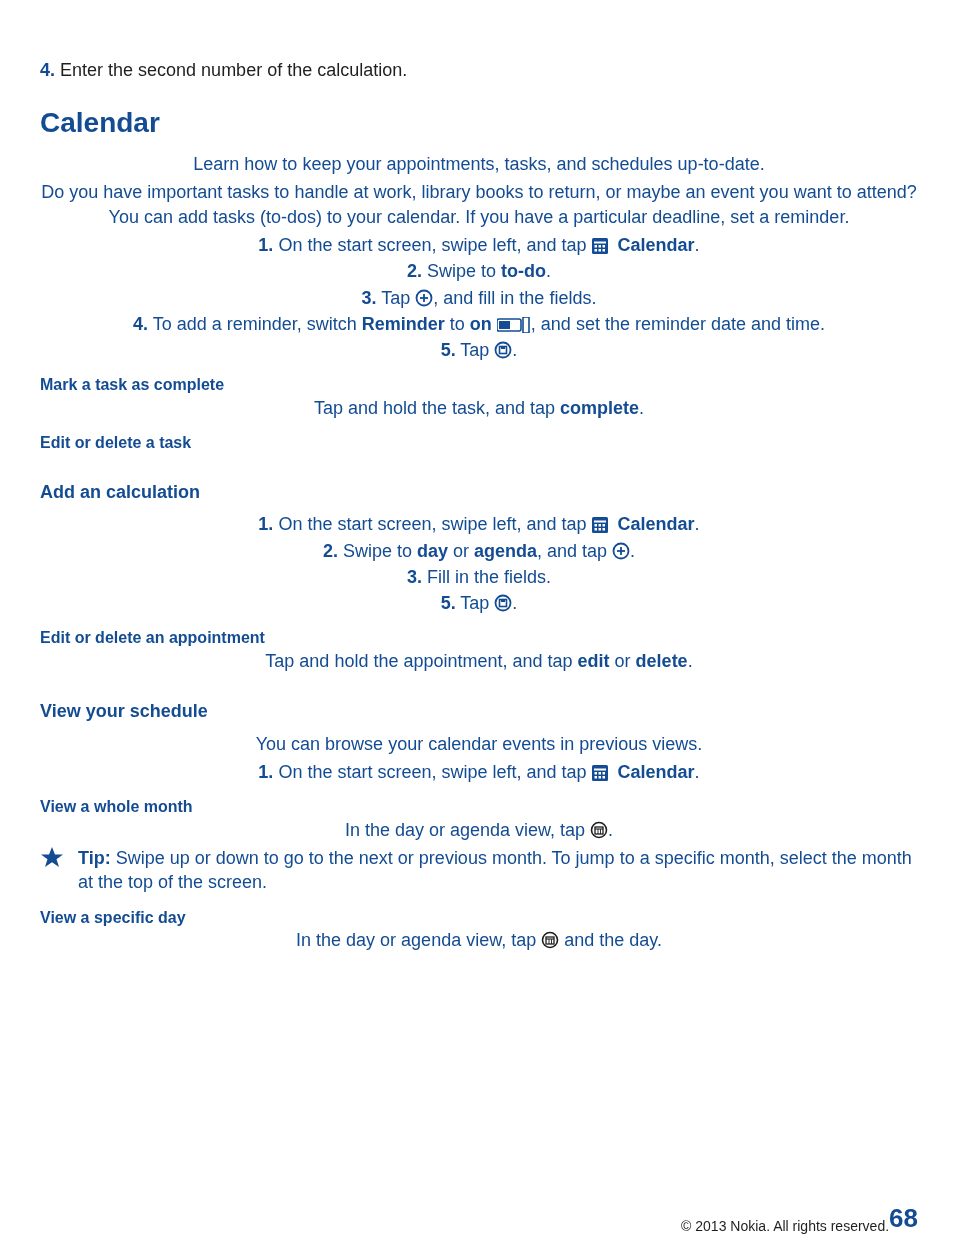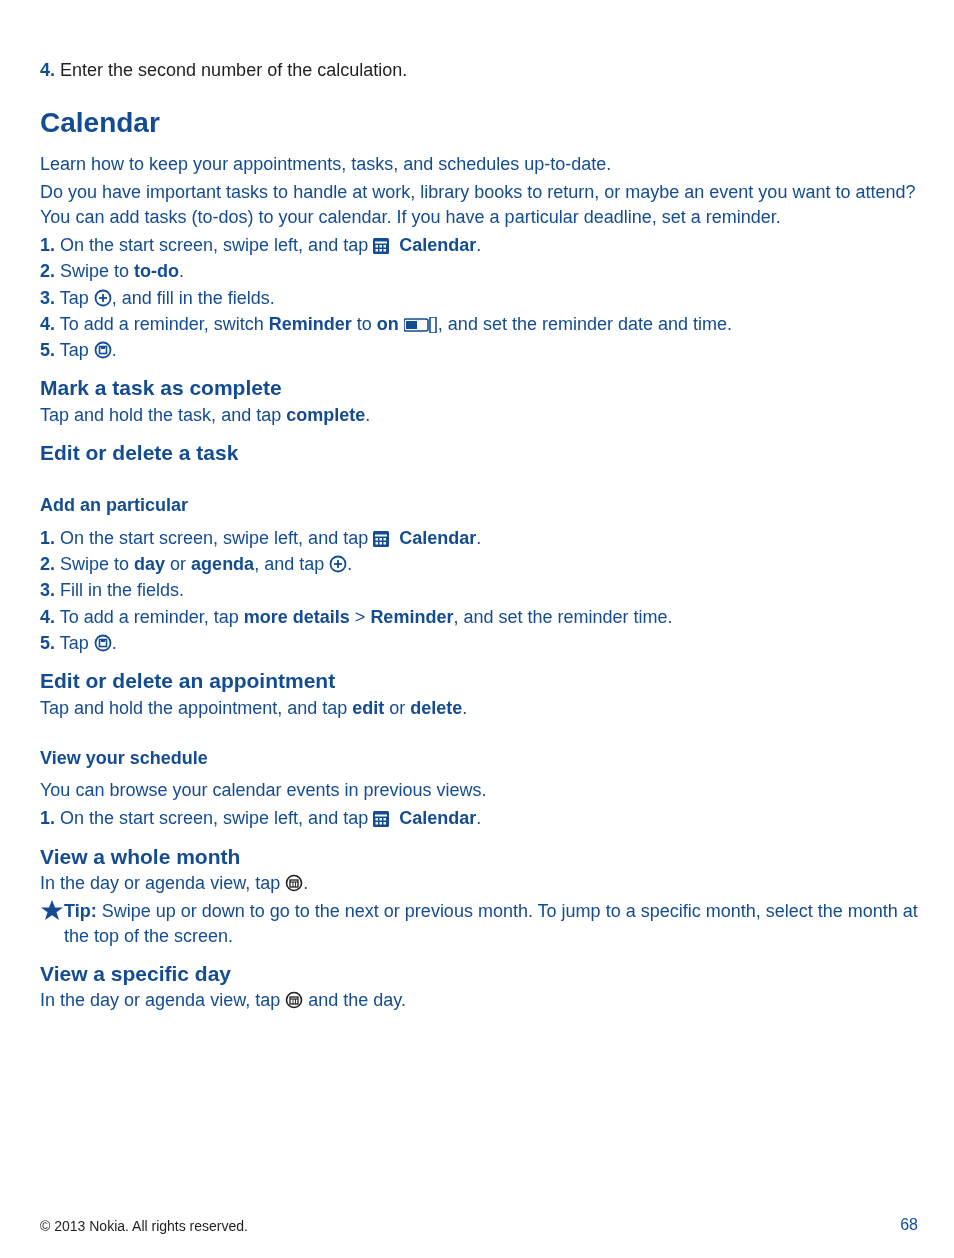--- a/index.html
+++ b/index.html
@@ -18,54 +18,54 @@
     -webkit-font-smoothing:antialiased;
   }
   .page{
     padding:58px 36px 22px 40px;
     box-sizing:border-box;
     min-height:1258px;
     display:flex;
     flex-direction:column;
   }
   .content{flex:1;}
-  .blue{color:var(--blue);}
+  .blue{color:var(--blue);text-align:center;}
   .b{font-weight:700;}
   .para{margin:0 0 4px 0;}
   .h1{
     color:var(--blue);
     font-weight:700;
     font-size:28px;
     margin:22px 0 10px 0;
   }
   .h2{
     color:var(--blue);
     font-weight:700;
     font-size:18px;
     margin:26px 0 8px 0;
   }
   .h3{
     color:var(--blue);
     font-weight:700;
-    font-size:21px;
+    font-size:16px;
     margin:12px 0 0 0;
   }
   .step{margin:0 0 2px 0;}
   .step .num{color:var(--blue);font-weight:700;}
   .note{color:var(--blue);margin:2px 0 6px 0;}
-  .tip-row{display:flex;align-items:flex-start;margin:2px 0 2px 0;}
+  .tip-row{display:flex;align-items:flex-start;gap:14px;margin:2px 0 2px 0;}
   .tip-body{flex:1;color:var(--blue);}
   .footer{
     display:flex;
-    justify-content:space-between;
+    justify-content:flex-end;
     align-items:flex-end;
     margin-top:26px;
     font-size:14px;
   }
-  .pageno{color:var(--blue);font-weight:400;font-size:16px;margin-left:44px;}
+  .pageno{color:var(--blue);font-weight:700;font-size:26px;}
   .icon{display:inline-block;vertical-align:-3px;}
   .icon svg{display:block;}
 </style>
 </head>
 <body>
 
 <svg width="0" height="0" style="position:absolute">
   <defs>
     <g id="ic-calendar">
       <rect x="0" y="0" width="16" height="16" rx="1.5" fill="#134c93"></rect>
@@ -147,40 +147,37 @@
           </svg></span><span>.</span>
     </p>
 
     <h3 class="h3">Mark a task as complete</h3>
     <p class="para blue">
       <span>Tap and hold the task, and tap </span><span class="b">complete</span><span>.</span>
     </p>
 
     <h3 class="h3">Edit or delete a task</h3>
 
-    <h2 class="h2">Add an particular</h2>
+    <h2 class="h2">Add an calculation</h2>
 
     <p class="step blue">
       <span class="num">1.</span><span> On the start screen, swipe left, and tap </span>
       <span class="icon"><svg width="16" height="16">
             <use href="#ic-calendar"></use>
           </svg></span>
       <span>&nbsp;</span><span class="b">Calendar</span><span>.</span>
     </p>
     <p class="step blue">
       <span class="num">2.</span><span> Swipe to </span><span class="b">day</span><span> or </span><span class="b">agenda</span><span>, and tap </span>
       <span class="icon"><svg width="18" height="18">
             <use href="#ic-plus"></use>
           </svg></span><span>.</span>
     </p>
     <p class="step blue">
       <span class="num">3.</span><span> Fill in the fields.</span>
-    </p>
-    <p class="step blue">
-      <span class="num">4.</span><span> To add a reminder, tap </span><span class="b">more details</span><span> &gt; </span><span class="b">Reminder</span><span>, and set the reminder time.</span>
     </p>
     <p class="step blue">
       <span class="num">5.</span><span> Tap </span>
       <span class="icon"><svg width="18" height="18">
             <use href="#ic-save"></use>
           </svg></span><span>.</span>
     </p>
 
     <h3 class="h3">Edit or delete an appointment</h3>
     <p class="para blue">

